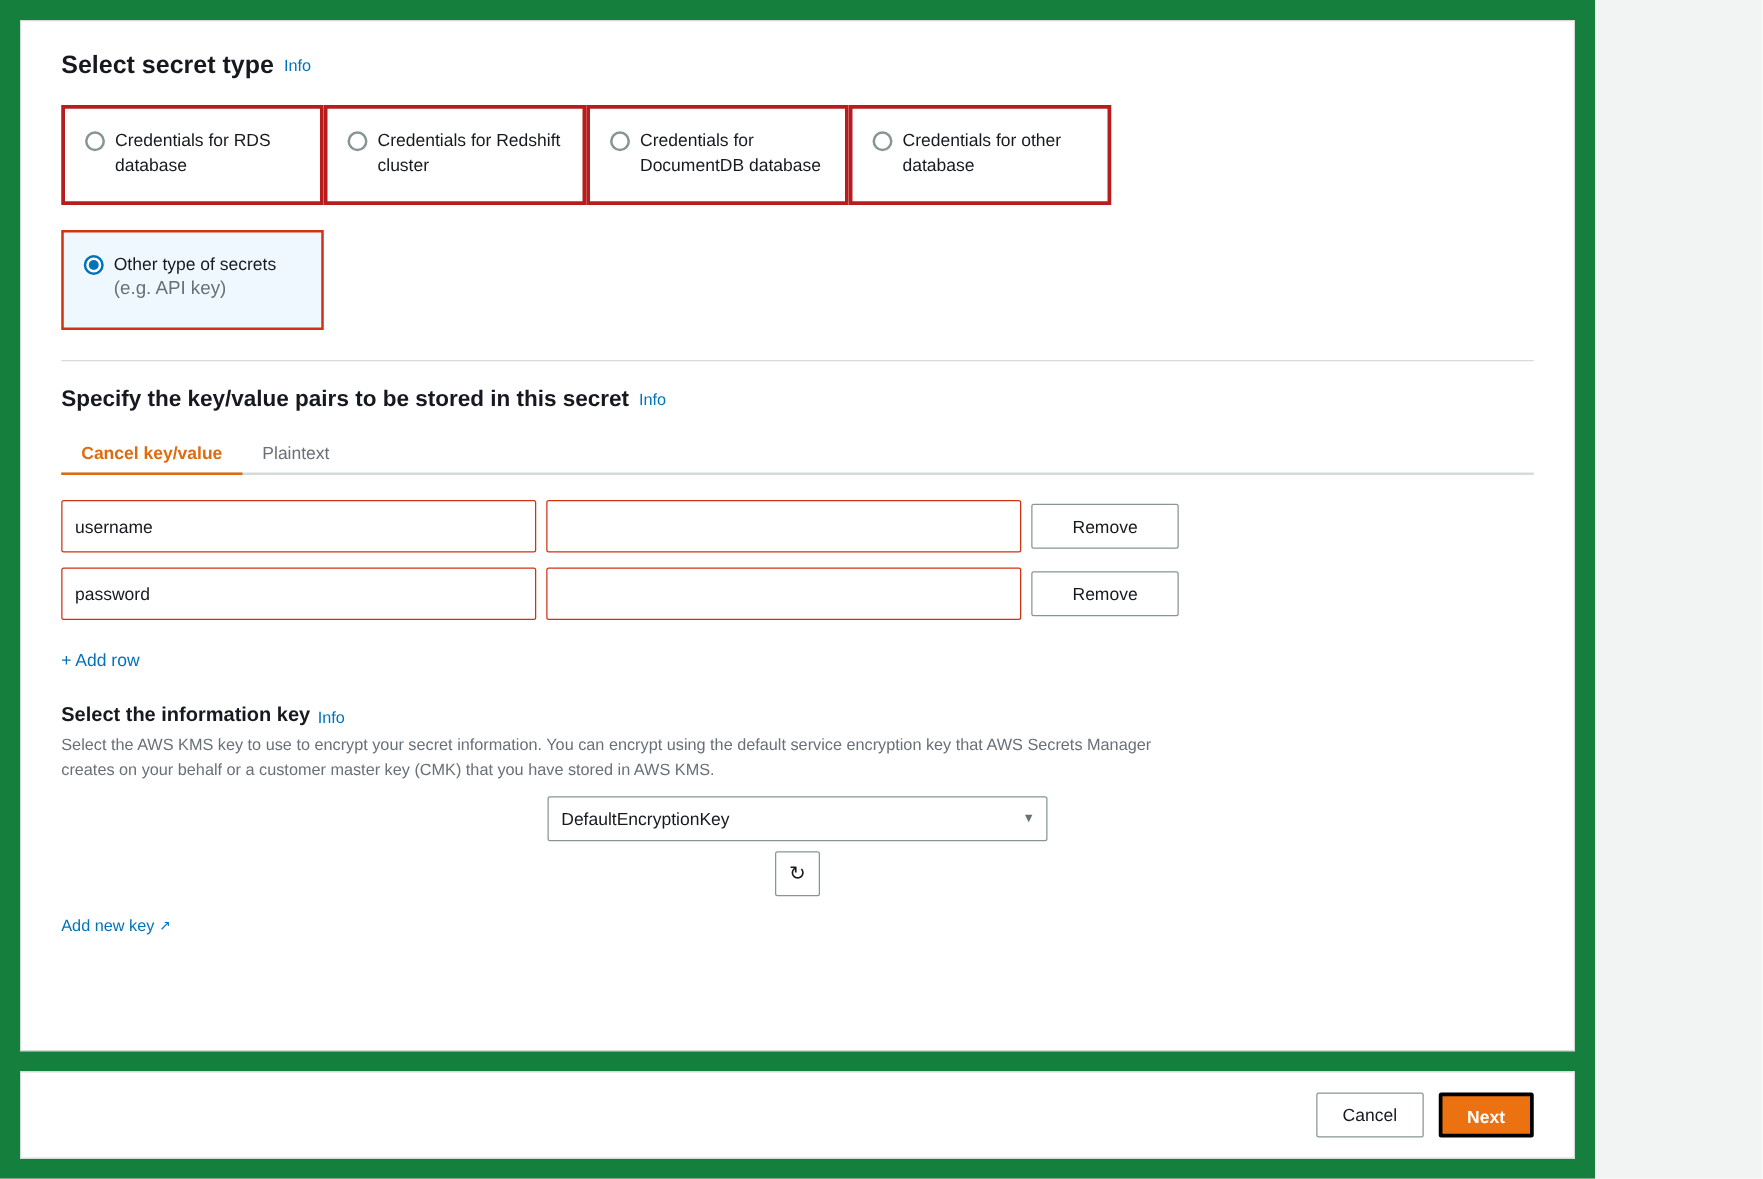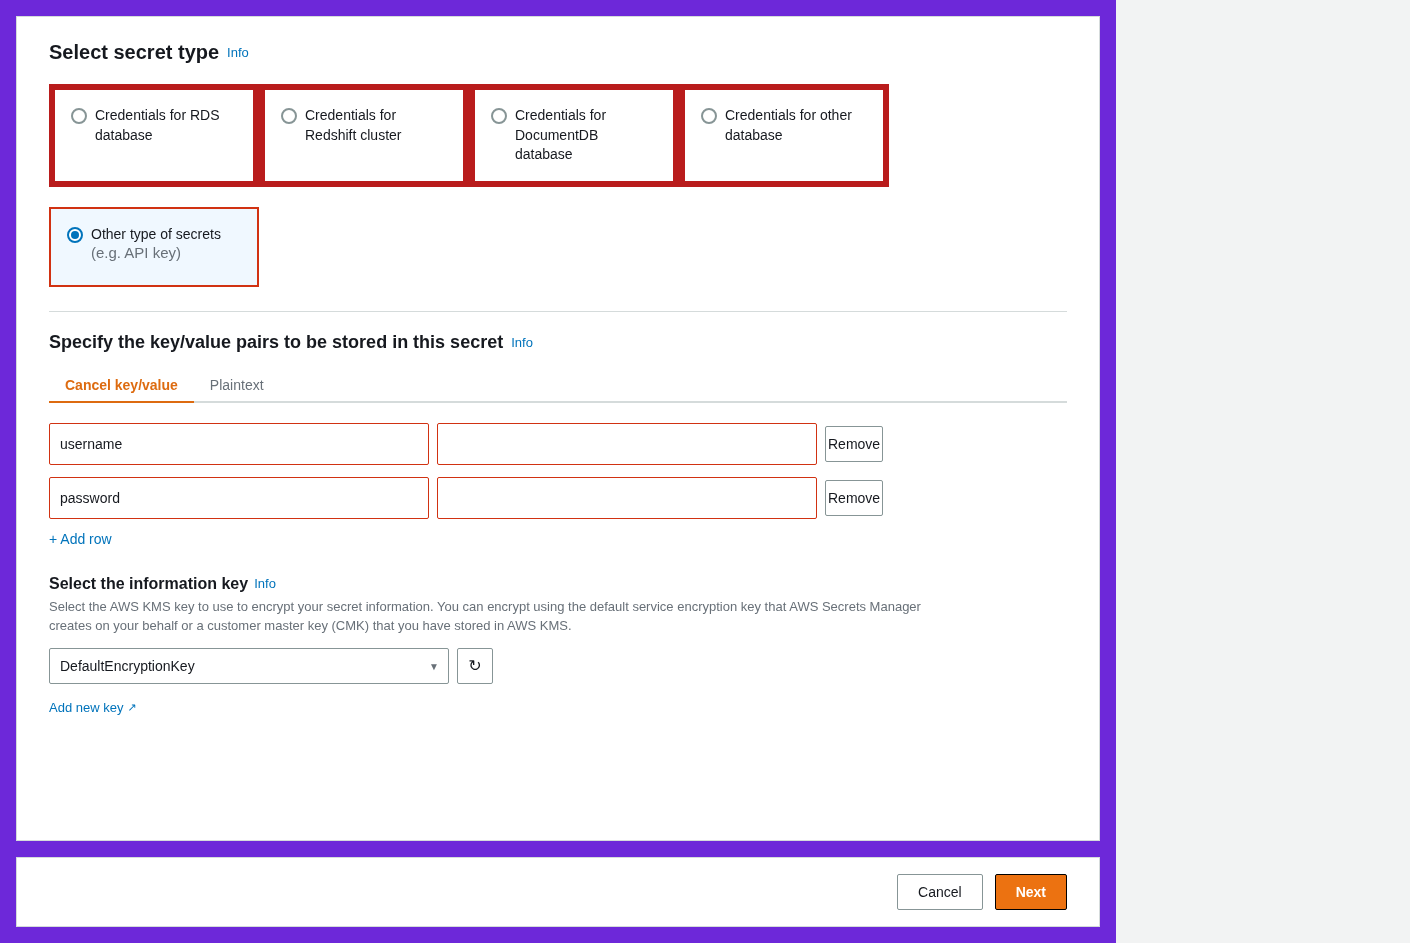--- a/index.html
+++ b/index.html
@@ -4,23 +4,23 @@
   <style>
     * { box-sizing: border-box; margin: 0; padding: 0; }
     body {
       font-family: "Amazon Ember", Arial, sans-serif;
       font-size: 14px;
       background: #f2f3f3;
       color: #16191f;
       min-height: 943px;
     }
     .page-container {
-      width: 1116px;
+      width: 1276px;
       min-height: 943px;
-      background: #6d28d9;
+      background: #15803d;
       display: flex;
       flex-direction: column;
     }
     .main-content {
       flex: 1;
       padding: 24px 32px;
       background: #fff;
       margin: 16px;
       border: 1px solid #d5dbdb;
     }
@@ -38,21 +38,21 @@
       font-weight: 400;
       color: #0073bb;
       cursor: pointer;
     }
     .secret-type-grid {
       display: flex;
       gap: 0;
       margin-bottom: 20px;
     }
     .secret-type-card {
-      border: 6px solid #b91c1c;
+      border: 3px solid #b91c1c;
       padding: 16px;
       width: 210px;
       min-height: 80px;
       display: flex;
       align-items: flex-start;
       gap: 8px;
       cursor: pointer;
       background: #fff;
       position: relative;
     }
@@ -114,34 +114,34 @@
       font-size: 14px;
       height: 36px;
       width: 380px;
       outline: none;
       color: #16191f;
     }
     .remove-btn {
       border: 1px solid #879596;
       background: #fff;
       border-radius: 2px;
-      padding: 6px 2px;
+      padding: 6px 32px;
       font-size: 14px;
       cursor: pointer;
       height: 36px;
       color: #16191f;
       white-space: nowrap;
     }
     .add-row-link {
       color: #0073bb;
       font-size: 14px;
       cursor: pointer;
       text-decoration: none;
       display: inline-block;
-      margin-top: 0;
+      margin-top: 12px;
     }
     .encryption-section {
       margin-top: 28px;
     }
     .encryption-title {
       font-size: 16px;
       font-weight: 700;
       display: flex;
       align-items: center;
       gap: 6px;
@@ -151,20 +151,21 @@
       font-size: 13px;
       color: #687078;
       margin-bottom: 12px;
       max-width: 900px;
       line-height: 1.5;
     }
     .encryption-select-row {
       display: flex;
       align-items: center;
       gap: 8px;
+      flex-direction: column;
     }
     .encryption-select {
       border: 1px solid #879596;
       border-radius: 2px;
       padding: 6px 10px;
       font-size: 14px;
       height: 36px;
       width: 400px;
       background: #fff;
       appearance: none;
@@ -227,21 +228,21 @@
       border: 1px solid #879596;
       border-radius: 2px;
       padding: 8px 20px;
       font-size: 14px;
       cursor: pointer;
       color: #16191f;
       height: 36px;
     }
     .next-btn {
       background: #ec7211;
-      border: 1px solid #000000;
+      border: 3px solid #000000;
       border-radius: 2px;
       padding: 8px 20px;
       font-size: 14px;
       cursor: pointer;
       color: #fff;
       font-weight: 600;
       height: 36px;
     }
     .selected-radio {
       width: 16px;

